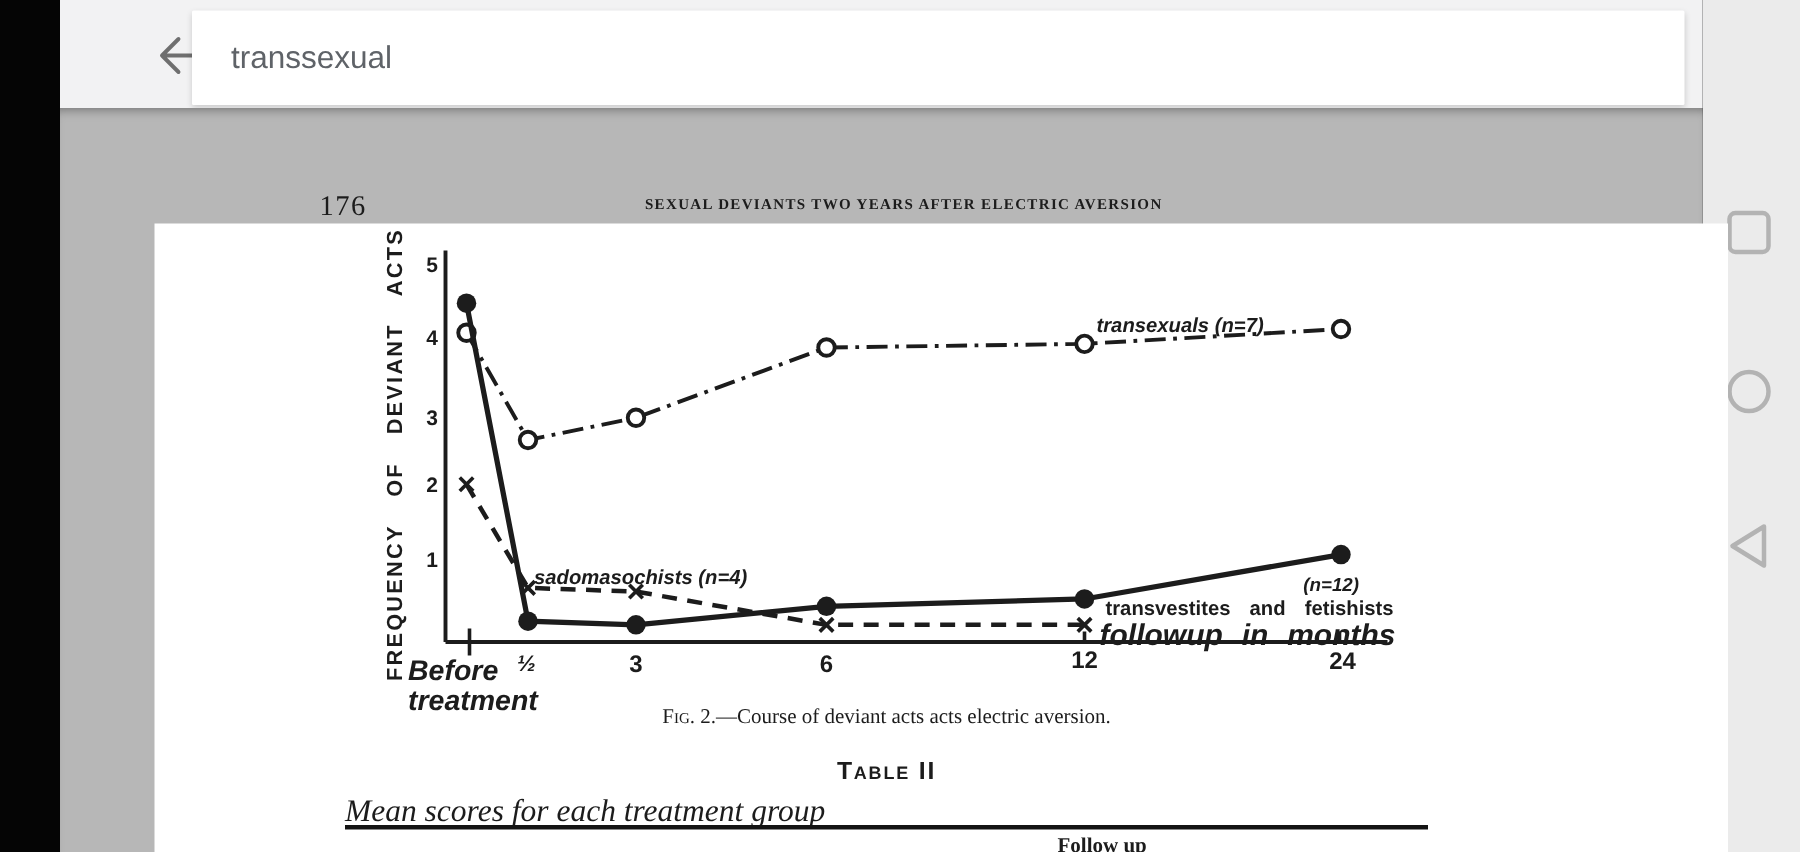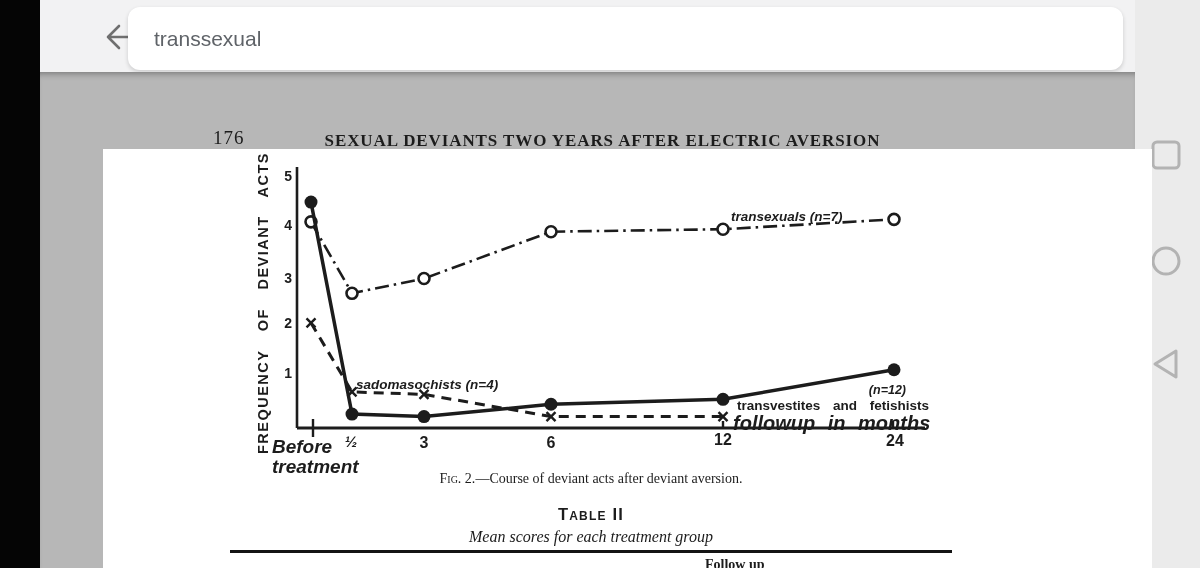--- a/index.html
+++ b/index.html
@@ -7,40 +7,40 @@
           font-family:"Liberation Sans",sans-serif;}
   
   .left-strip{position:absolute;left:0;top:0;width:40px;height:568px;background:#050505;}
   
   .nav-rail{position:absolute;left:1135px;top:0;width:65px;height:568px;background:#ebebeb;}
   .nav-icon{position:absolute;left:15px;cursor:pointer;}
   
   .topbar{position:absolute;left:40px;top:0;width:1095px;height:72px;background:#f2f2f3;}
   .back-btn{position:absolute;left:62px;top:22px;width:38px;height:30px;cursor:pointer;}
   .search-field{position:absolute;left:88px;top:7px;width:995px;height:63px;background:#ffffff;
-                border:none;box-shadow:0 2px 4px rgba(0,0,0,0.16);border-radius:12px;
+                border:none;box-shadow:0 2px 4px rgba(0,0,0,0.16);border-radius:1px;
                 font-family:"Liberation Sans",sans-serif;font-size:21px;color:#5f6368;
                 padding:0 0 0 26px;outline:none;box-sizing:border-box;}
   
   .viewer{position:absolute;left:40px;top:72px;width:1095px;height:496px;background:#b7b7b7;
           box-shadow:inset 0 6px 7px -5px rgba(0,0,0,0.4);}
   .page{position:absolute;left:63px;top:77px;width:1049px;height:491px;background:#ffffff;}
   
   .scan{position:absolute;color:#1c1c1c;z-index:5;}
   .page-number{left:213px;top:127px;font-family:"Liberation Serif",serif;font-size:19px;letter-spacing:1px;}
   .running-title{left:230px;top:131px;width:745px;text-align:center;
-                 font-family:"Liberation Serif",serif;font-weight:bold;font-size:17px;letter-spacing:0.9px;}
+                 font-family:"Liberation Serif",serif;font-weight:bold;font-size:10px;letter-spacing:0.9px;}
   .fig-caption{left:230px;top:471px;width:722px;text-align:center;
                font-family:"Liberation Serif",serif;font-size:14px;}
   .fig-caption .smallcaps{font-variant:small-caps;}
   .table-title{left:230px;top:505px;width:722px;text-align:center;
                font-family:Liberation Sans, sans-serif;font-weight:600;font-size:16.5px;
                font-variant:small-caps;letter-spacing:1.2px;}
-  .table-subtitle{left:230px;top:528px;width:722px;text-align:center;
-                  font-family:"Liberation Serif",serif;font-style:italic;font-size:16px;}
+  .table-subtitle{left:230px;top:528px;width:722px;text-align:left;
+                  font-family:"Liberation Serif",serif;font-style:italic;font-size:21px;}
   .table-rule{left:230px;top:550px;width:722px;height:3px;background:#141414;}
   .table-partial{left:705px;top:557px;font-family:"Liberation Serif",serif;font-weight:bold;font-size:14px;}
   svg text{fill:#1c1c1c;}
   .figsvg{position:absolute;left:0;top:0;z-index:4;}
 </style>
 </head>
 <body>
 
 <div class="screen">
 
@@ -66,21 +66,21 @@
       <path d="M26 3 L5 16 L26 29 Z" fill="none" stroke="#b3b3b3" stroke-width="3" stroke-linejoin="round"></path>
     </svg>
   </div>
 
   <div class="viewer">
     <div class="page"></div>
   </div>
 
   <div class="scan page-number">176</div>
   <div class="scan running-title">SEXUAL DEVIANTS TWO YEARS AFTER ELECTRIC AVERSION</div>
-  <div class="scan fig-caption"><span class="smallcaps">Fig. 2.</span><span>—Course of deviant acts after deviant aversion.</span></div>
+  <div class="scan fig-caption"><span class="smallcaps">Fig. 2.</span><span>—Course of deviant acts acts electric aversion.</span></div>
   <div class="scan table-title">Table II</div>
   <div class="scan table-subtitle">Mean scores for each treatment group</div>
   <div class="scan table-rule"></div>
   <div class="scan table-partial">Follow up</div>
 
   <svg class="figsvg" width="1200" height="568" viewBox="0 0 1200 568">
 
     <path d="M297 167 V428" fill="none" stroke="#1c1c1c" stroke-width="2.6"></path>
     <path d="M297 428 H925" fill="none" stroke="#1c1c1c" stroke-width="2.8"></path>
     <path d="M313 419 V437" fill="none" stroke="#1c1c1c" stroke-width="2.4"></path>

